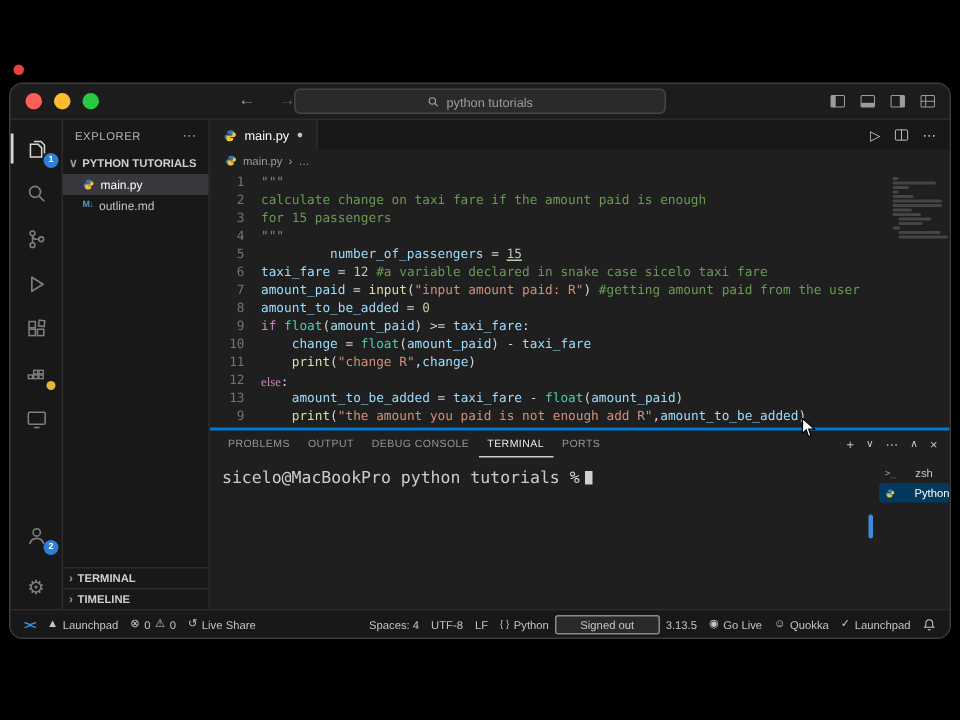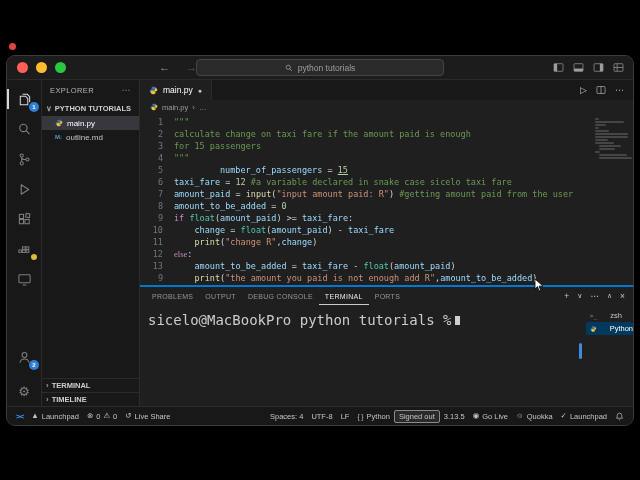--- a/index.html
+++ b/index.html
@@ -61,34 +61,34 @@
   .mm-line{height:2px;margin-bottom:1px;background:rgba(205,205,205,.22);border-radius:1px}
 
   
   .panel{height:121px;flex:none;background:#1f1f1f;border-top:2px solid #0078d4;display:flex;flex-direction:column}
   .panel-tabs{height:18px;display:flex;align-items:stretch;padding-left:6px;flex:none}
   .panel-tab{display:flex;align-items:center;padding:0 6px;font-size:7px;letter-spacing:.3px;color:#969696;cursor:default}
   .panel-tab.active{color:#e7e7e7;box-shadow:inset 0 -1px 0 #cccccc}
   .panel-actions{margin-left:auto;display:flex;align-items:center;gap:8px;padding-right:8px;color:#c5c5c5;font-size:8.5px}
   .panel-body{flex:1;display:flex;position:relative;min-height:0}
   .terminal-area{flex:1;min-width:0}
-  .terminal-line{display:flex;align-items:center;padding:7px 0 0 8px;font-family:"DejaVu Sans Mono",monospace;font-size:14px;color:#cccccc;white-space:pre}
+  .terminal-line{display:flex;align-items:center;padding:7px 0 0 8px;font-family:"DejaVu Sans Mono",monospace;font-size:11px;color:#cccccc;white-space:pre}
   .term-cursor{display:inline-block;width:5px;height:9px;background:#cfcfcf;margin-left:4px}
   .term-list{width:47px;flex:none;padding-top:4px}
   .term-row{height:13px;display:flex;align-items:center;gap:13px;padding-left:4px;font-size:7.5px;color:#c5c5c5;border-radius:2px}
   .term-row.selected{background:#04395e;color:#fff}
   .term-scroll{position:absolute;right:51px;top:38px;width:3px;height:16px;background:#3f8cdb;border-radius:2px}
 
   
   .statusbar{height:19px;background:#181818;border-top:1px solid #2b2b2b;display:flex;align-items:center;font-size:7.5px;color:#c5c5c5;padding:0 5px;flex:none}
   .sb-item{display:flex;align-items:center;gap:3px;padding:0 4px;height:100%;white-space:nowrap}
   .sb-ic{font-size:7.5px;line-height:1}
   .remote-glyph{color:#3794ff;font-weight:bold;font-size:8px;letter-spacing:-1px}
   .sb-right{margin-left:auto;display:flex;align-items:center;height:100%}
-  .signed-out{border:1px solid #8a8a8a;border-radius:2px;background:#2a2a2a;height:13px;align-self:center;padding:0 4px}
+  .signed-out{border:1px solid #8a8a8a;border-radius:2px;background:#2a2a2a;height:13px;align-self:center;padding:0 16px}
   .braces{font-size:6.5px;color:#c5c5c5}
 
   .mouse-cursor{position:absolute;left:534px;top:278px;z-index:50}
 </style>
 </head>
 <body>
 
 <div class="red-dot"></div>
 
 <div class="window">

